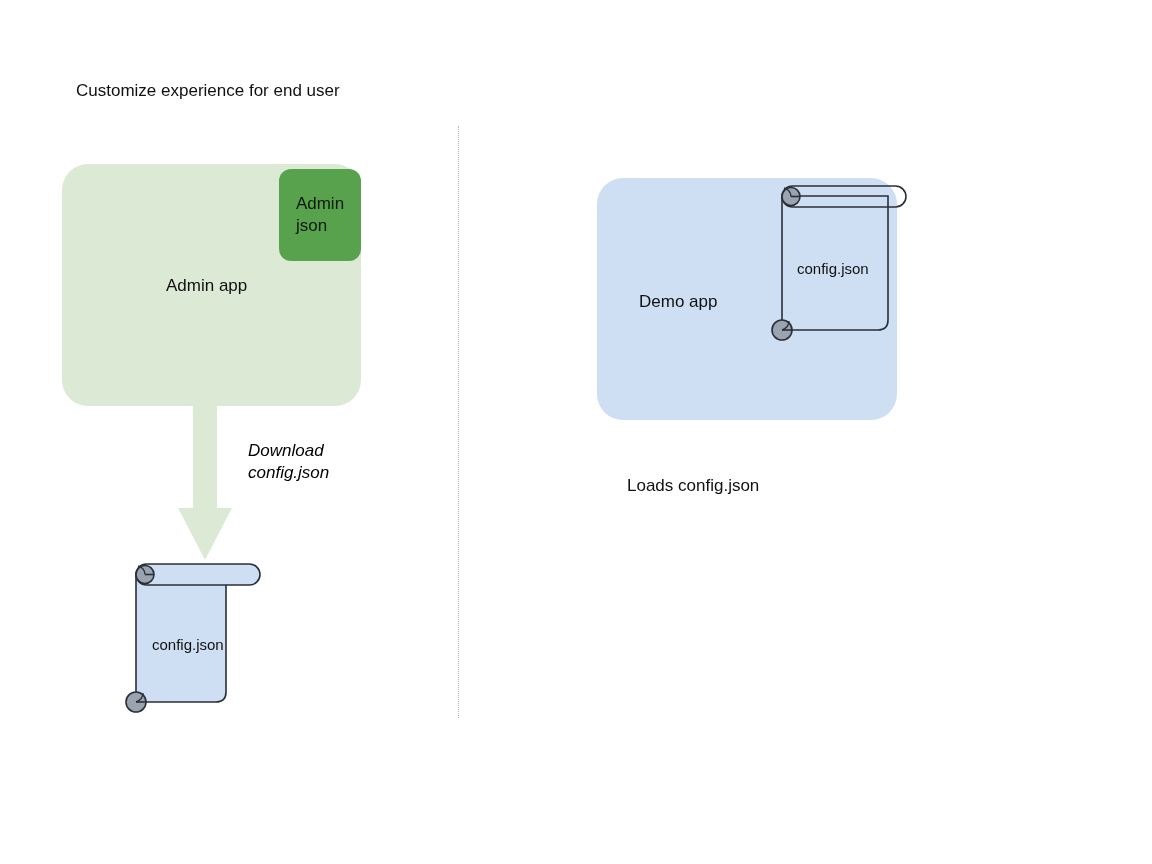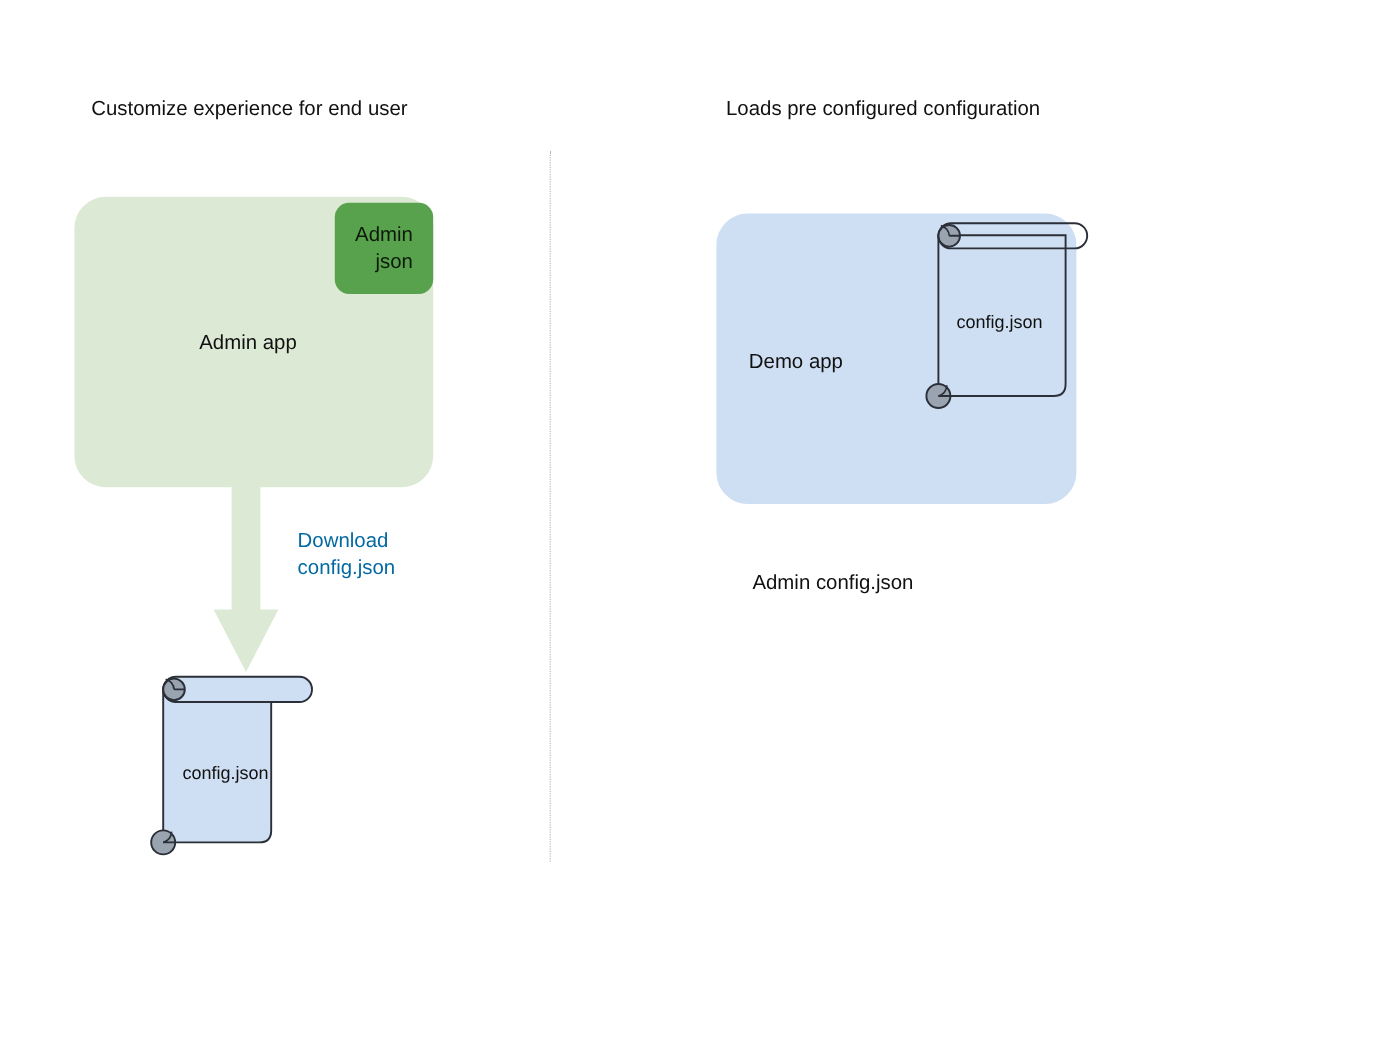--- a/index.html
+++ b/index.html
@@ -72,61 +72,62 @@
     left: 166px;
     top: 243px;
     text-align: right;
   }
 
   #admin-panel-badge {
     position: absolute;
     left: 279px;
     top: 137px;
     width: 82px;
-    height: 76px;
+    height: 92px;
     background: #59a24d;
     border-radius: 12px;
     display: flex;
     align-items: center;
     justify-content: center;
-    text-align: right;
+    text-align: left;
     font-size: 17px;
     line-height: 22px;
     color: #0d1a0a;
   }
   #admin-panel-badge span { display: block; }
 
   #demo-app-card {
     left: 597px;
     top: 146px;
     width: 300px;
     height: 242px;
     background: #cfdff3;
   }
   #demo-app-label {
-    left: 624px;
+    left: 639px;
     top: 259px;
   }
 
   
   #download-arrow {
     position: absolute;
     left: 178px;
     top: 372px;
     width: 54px;
     height: 156px;
   }
   #arrow-caption {
     position: absolute;
     left: 248px;
     top: 408px;
     font-size: 17px;
     line-height: 22px;
-    color: #0369a1;
-    white-space: nowrap;
+    color: #000000;
+    white-space: nowrap;
+    font-style: italic;
   }
   #arrow-caption span { display: block; }
 
   
   .scroll-doc {
     position: absolute;
   }
 
   #scroll-left {
     left: 118px;
@@ -171,21 +172,20 @@
     white-space: nowrap;
   }
 </style>
 </head>
 <body>
 
 <div class="stage">
 
   <div class="heading" id="heading-left">Customize experience for end user</div>
 
-  <div class="heading" id="heading-right">Loads pre configured configuration</div>
 
   <div class="divider"></div>
 
   <div class="card" id="admin-app-card"></div>
 
   <div class="card-label" id="admin-app-label">Admin app</div>
 
   <div id="admin-panel-badge">
     <div>
       <span>Admin</span>
@@ -233,15 +233,15 @@
     <path d="M21 14.5 L30 14.5" stroke="#2b2f38" stroke-width="1.6" fill="none"></path>
     <path d="M21 14.5 A9 9 0 0 0 14 6" stroke="#2b2f38" stroke-width="1.4" fill="none"></path>
 
     <circle cx="12" cy="148" r="10" fill="#9aa4b0" stroke="#2b2f38" stroke-width="1.6"></circle>
     <path d="M12 148 L22 148" stroke="#2b2f38" stroke-width="1.6" fill="none"></path>
     <path d="M12 148 A10 10 0 0 0 19 139" stroke="#2b2f38" stroke-width="1.4" fill="none"></path>
   </svg>
 
   <div id="scroll-right-label">config.json</div>
 
-  <div id="loads-caption">Admin config.json</div>
+  <div id="loads-caption">Loads config.json</div>
 
 </div>
 
 </body></html>

